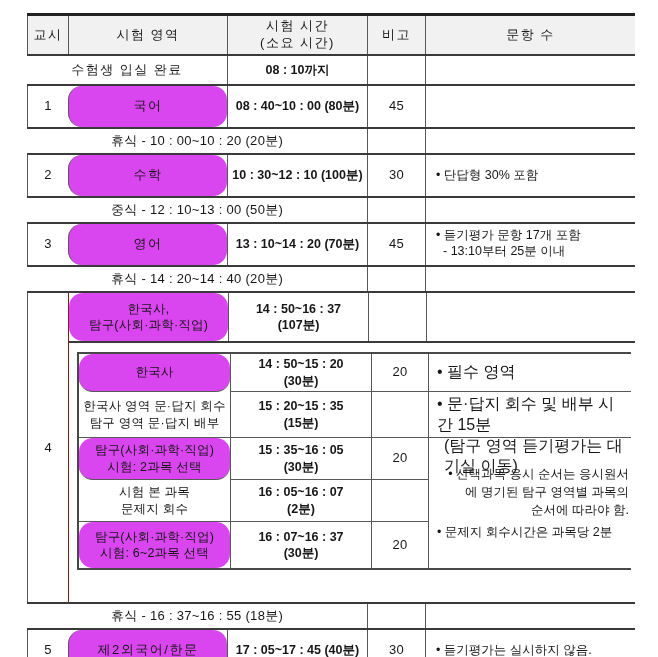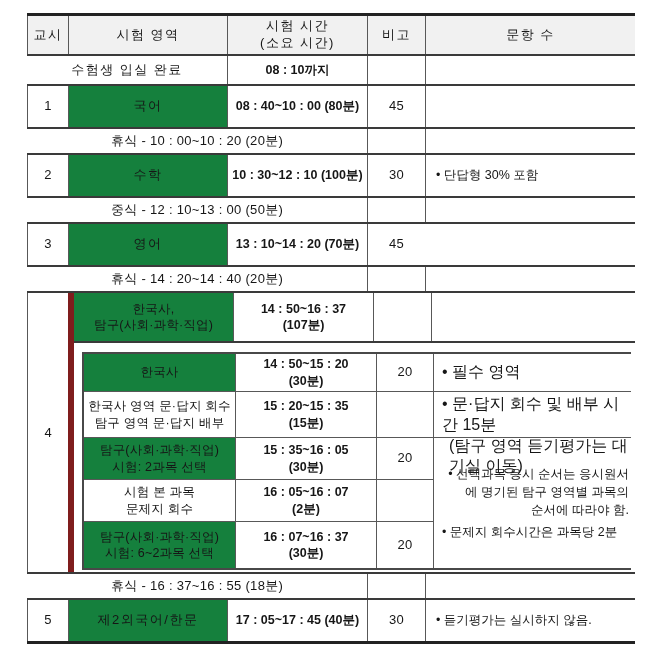--- a/index.html
+++ b/index.html
@@ -6,32 +6,32 @@
   body{width:658px;height:657px;font-family:"Liberation Sans","DejaVu Sans",sans-serif;color:#161616;position:relative;}
   .table{position:absolute;left:27px;top:13px;width:608px;border-top:3px solid #222;border-bottom:3px solid #222;}
   .row{display:grid;grid-template-columns:41px 159px 140px 58px 210px;border-bottom:2px solid #3a3a3a;}
   .row.entry{grid-template-columns:200px 140px 58px 210px;}
   .row.break{grid-template-columns:340px 58px 210px;}
   .h38{height:38px}.h28{height:28px}.h41{height:41px}.h24{height:24px}
   .cell{display:flex;align-items:center;justify-content:center;font-size:13px;letter-spacing:0.3px;box-sizing:border-box;line-height:1.3;}
   .vl{border-left:1px solid #585858;}
   .first{border-left:1px solid #585858;}
   .hbg{background:#f1f1f1;}
-  .shade{background:#15803d;}
+  .shade{background:#d946ef;border-radius:14px;}
   .col{flex-direction:column;}
   .sp{letter-spacing:1.5px;}
   .time{font-size:12.5px;letter-spacing:0;font-weight:bold;}
   .note{justify-content:flex-start;text-align:left;padding:3px 4px 3px 10px;font-size:12.5px;letter-spacing:0;}
   .indent{padding-left:7px;}
   
   .section4{display:grid;grid-template-columns:41px 567px;border-bottom:2px solid #3a3a3a;}
   .p4num{border-left:1px solid #585858;display:flex;align-items:center;justify-content:center;font-size:13px;}
-  .p4right{border-left:6px solid #7f1d1d;display:flex;flex-direction:column;}
+  .p4right{border-left:1px solid #7f1d1d;display:flex;flex-direction:column;}
   .p4top{display:grid;grid-template-columns:159px 140px 58px 210px;border-bottom:2px solid #3a3a3a;height:48px;}
-  .nestwrap{padding:9px 4px 2px 8px;}
+  .nestwrap{padding:9px 4px 32px 8px;}
   .nest{display:grid;grid-template-columns:151px 141px 57px auto;grid-template-rows:38px 46px 42px 42px 46px;border:2px solid #484848;border-right:none;}
   .nb{border-bottom:1px solid #585858;}
   .nn{justify-content:flex-start;text-align:left;padding:2px 2px 2px 8px;font-size:16px;letter-spacing:0;}
   .mergednote{grid-column:4;grid-row:3/6;display:flex;flex-direction:column;justify-content:center;gap:4px;align-items:flex-start;padding:4px 2px 4px 8px;font-size:12.5px;line-height:1.45;text-align:right;box-sizing:border-box;border-left:1px solid #585858;}
   .hang{padding-left:13px;text-indent:-13px;}
   .sub2{font-size:12.5px;letter-spacing:0.2px;}
 </style>
 </head>
 <body>
 
@@ -81,20 +81,24 @@
     <div class="cell">중식 - 12 : 10~13 : 00 (50분)</div>
     <div class="cell vl"></div>
     <div class="cell vl"></div>
   </div>
 
   <div class="row h41">
     <div class="cell first">3</div>
     <div class="cell vl shade sp">영어</div>
     <div class="cell vl time">13 : 10~14 : 20  (70분)</div>
     <div class="cell vl">45</div>
+    <div class="cell vl note col" style="align-items:flex-start;">
+      <div>• 듣기평가 문항 17개 포함</div>
+      <div class="indent">- 13:10부터 25분 이내</div>
+    </div>
   </div>
 
   <div class="row break h24">
     <div class="cell">휴식 - 14 : 20~14 : 40 (20분)</div>
     <div class="cell vl"></div>
     <div class="cell vl"></div>
   </div>
 
   <div class="section4">
     <div class="p4num">4</div>

